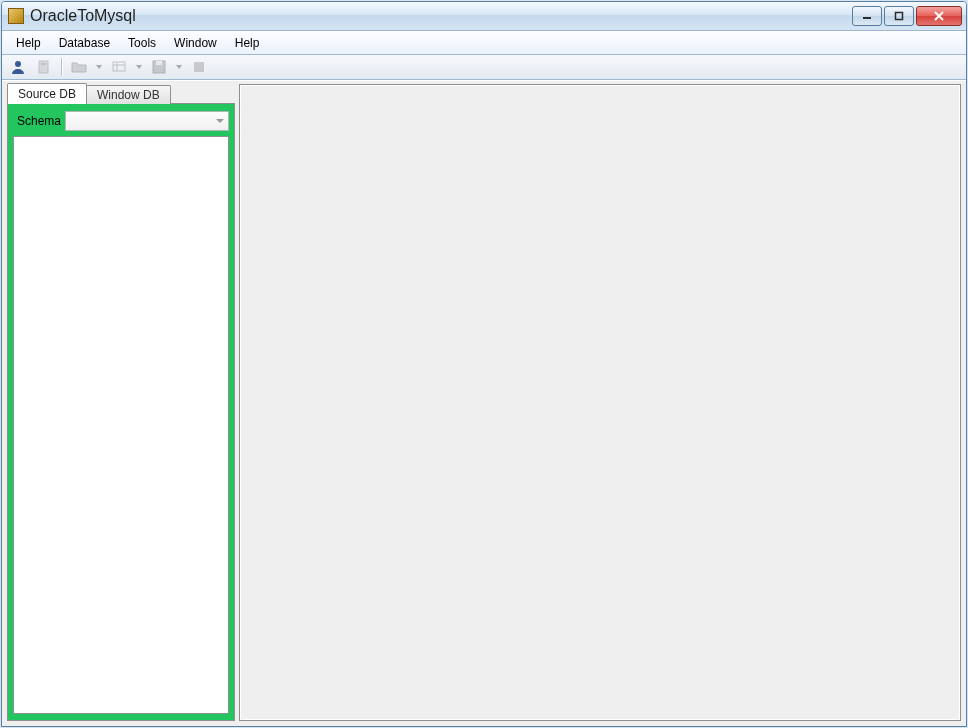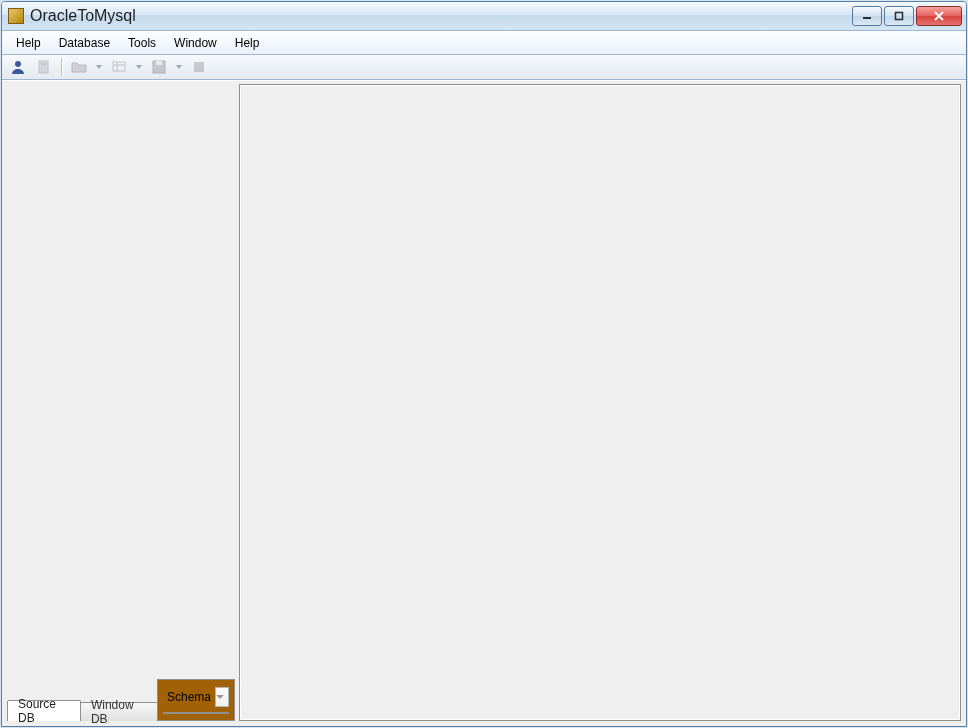--- a/index.html
+++ b/index.html
@@ -150,22 +150,22 @@
     gap: 4px;
     background: #efefef;
     border-top: 1px solid #ffffff;
     overflow: hidden;
   }
 
   .left-panel {
     width: 228px;
     flex: 0 0 228px;
     display: flex;
+    flex-direction: column;
     min-height: 0;
-    align-items: flex-end;
   }
 
   .tabs {
     display: flex;
     align-items: flex-end;
     height: 20px;
     position: relative;
     z-index: 2;
   }
 
@@ -192,21 +192,21 @@
   .tab.inactive {
     background: linear-gradient(to bottom,#f7f7f7,#e0e0e0);
     height: 18px;
     margin-top: 2px;
     color: #333;
   }
 
   .tab-body {
     flex: 1;
     border: 1px solid #8f8f8f;
-    background: #a16207;
+    background: #22c55e;
     margin-top: -1px;
     display: flex;
     flex-direction: column;
     padding: 6px 5px;
     box-sizing: border-box;
     min-height: 0;
   }
 
   .schema-row {
     display: flex;

